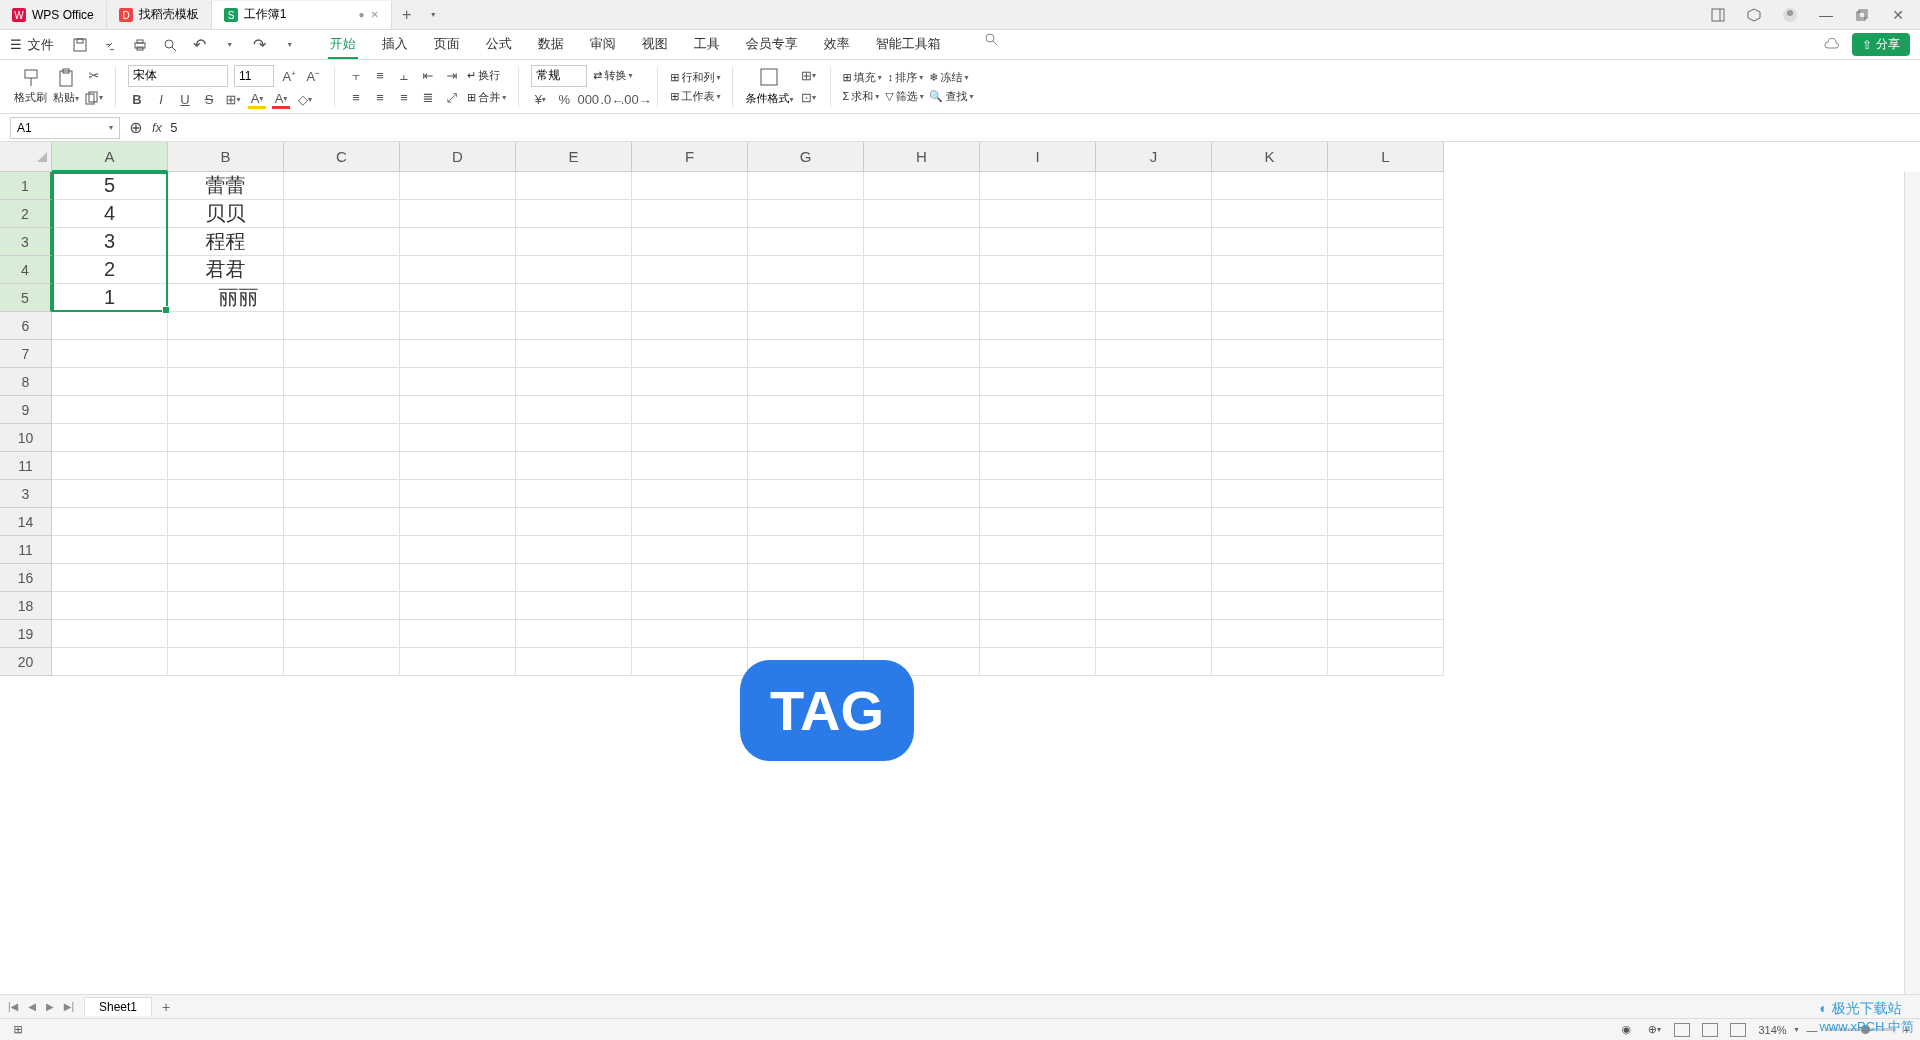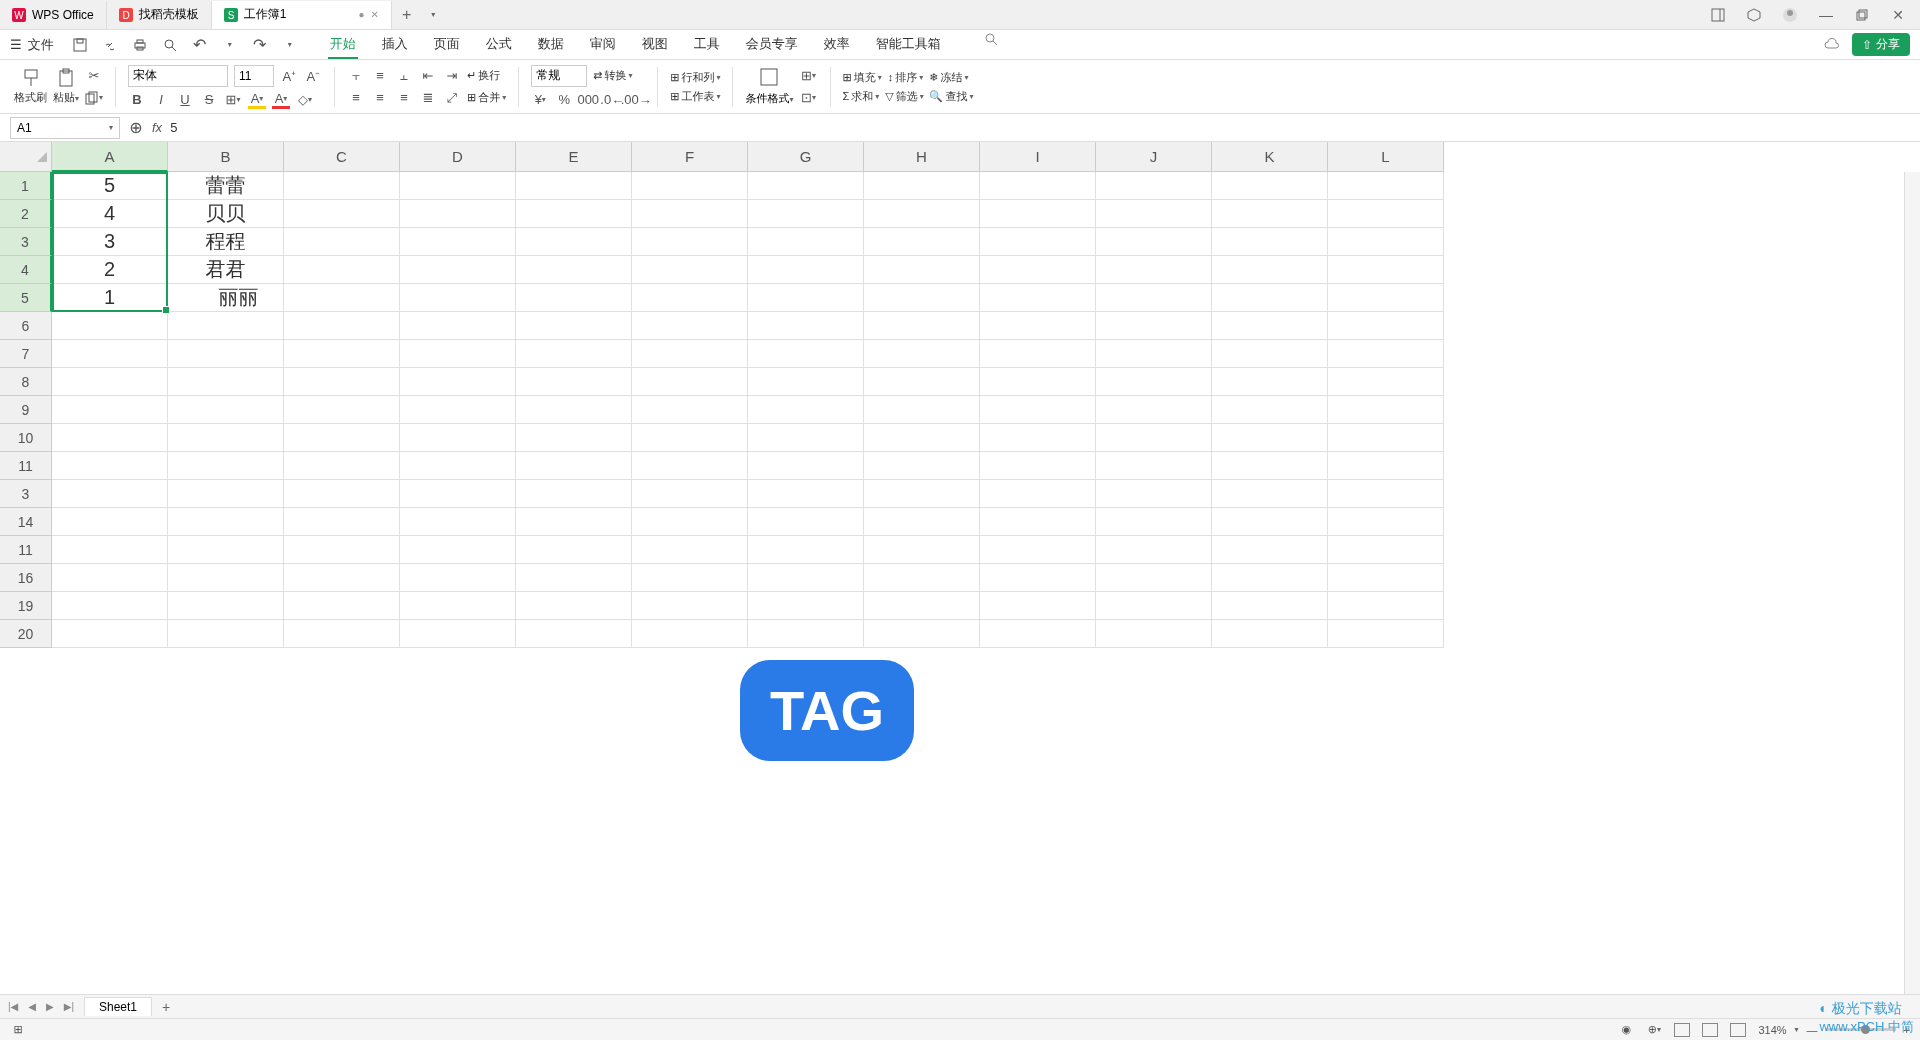--- a/index.html
+++ b/index.html
@@ -585,20 +585,35 @@
         <div class="cell" style="width: 116px;"></div>
         <div class="cell" style="width: 116px;"></div>
         <div class="cell" style="width: 116px;"></div>
         <div class="cell" style="width: 116px;"></div>
         <div class="cell" style="width: 116px;"></div>
         <div class="cell" style="width: 116px;"></div>
         <div class="cell" style="width: 116px;"></div>
         <div class="cell" style="width: 116px;"></div>
       </div>
       <div class="row">
+        <div class="row-h">18</div>
+        <div class="cell" style="width: 116px;"></div>
+        <div class="cell" style="width: 116px;"></div>
+        <div class="cell" style="width: 116px;"></div>
+        <div class="cell" style="width: 116px;"></div>
+        <div class="cell" style="width: 116px;"></div>
+        <div class="cell" style="width: 116px;"></div>
+        <div class="cell" style="width: 116px;"></div>
+        <div class="cell" style="width: 116px;"></div>
+        <div class="cell" style="width: 116px;"></div>
+        <div class="cell" style="width: 116px;"></div>
+        <div class="cell" style="width: 116px;"></div>
+        <div class="cell" style="width: 116px;"></div>
+      </div>
+      <div class="row">
         <div class="row-h">19</div>
         <div class="cell" style="width: 116px;"></div>
         <div class="cell" style="width: 116px;"></div>
         <div class="cell" style="width: 116px;"></div>
         <div class="cell" style="width: 116px;"></div>
         <div class="cell" style="width: 116px;"></div>
         <div class="cell" style="width: 116px;"></div>
         <div class="cell" style="width: 116px;"></div>
         <div class="cell" style="width: 116px;"></div>
         <div class="cell" style="width: 116px;"></div>

